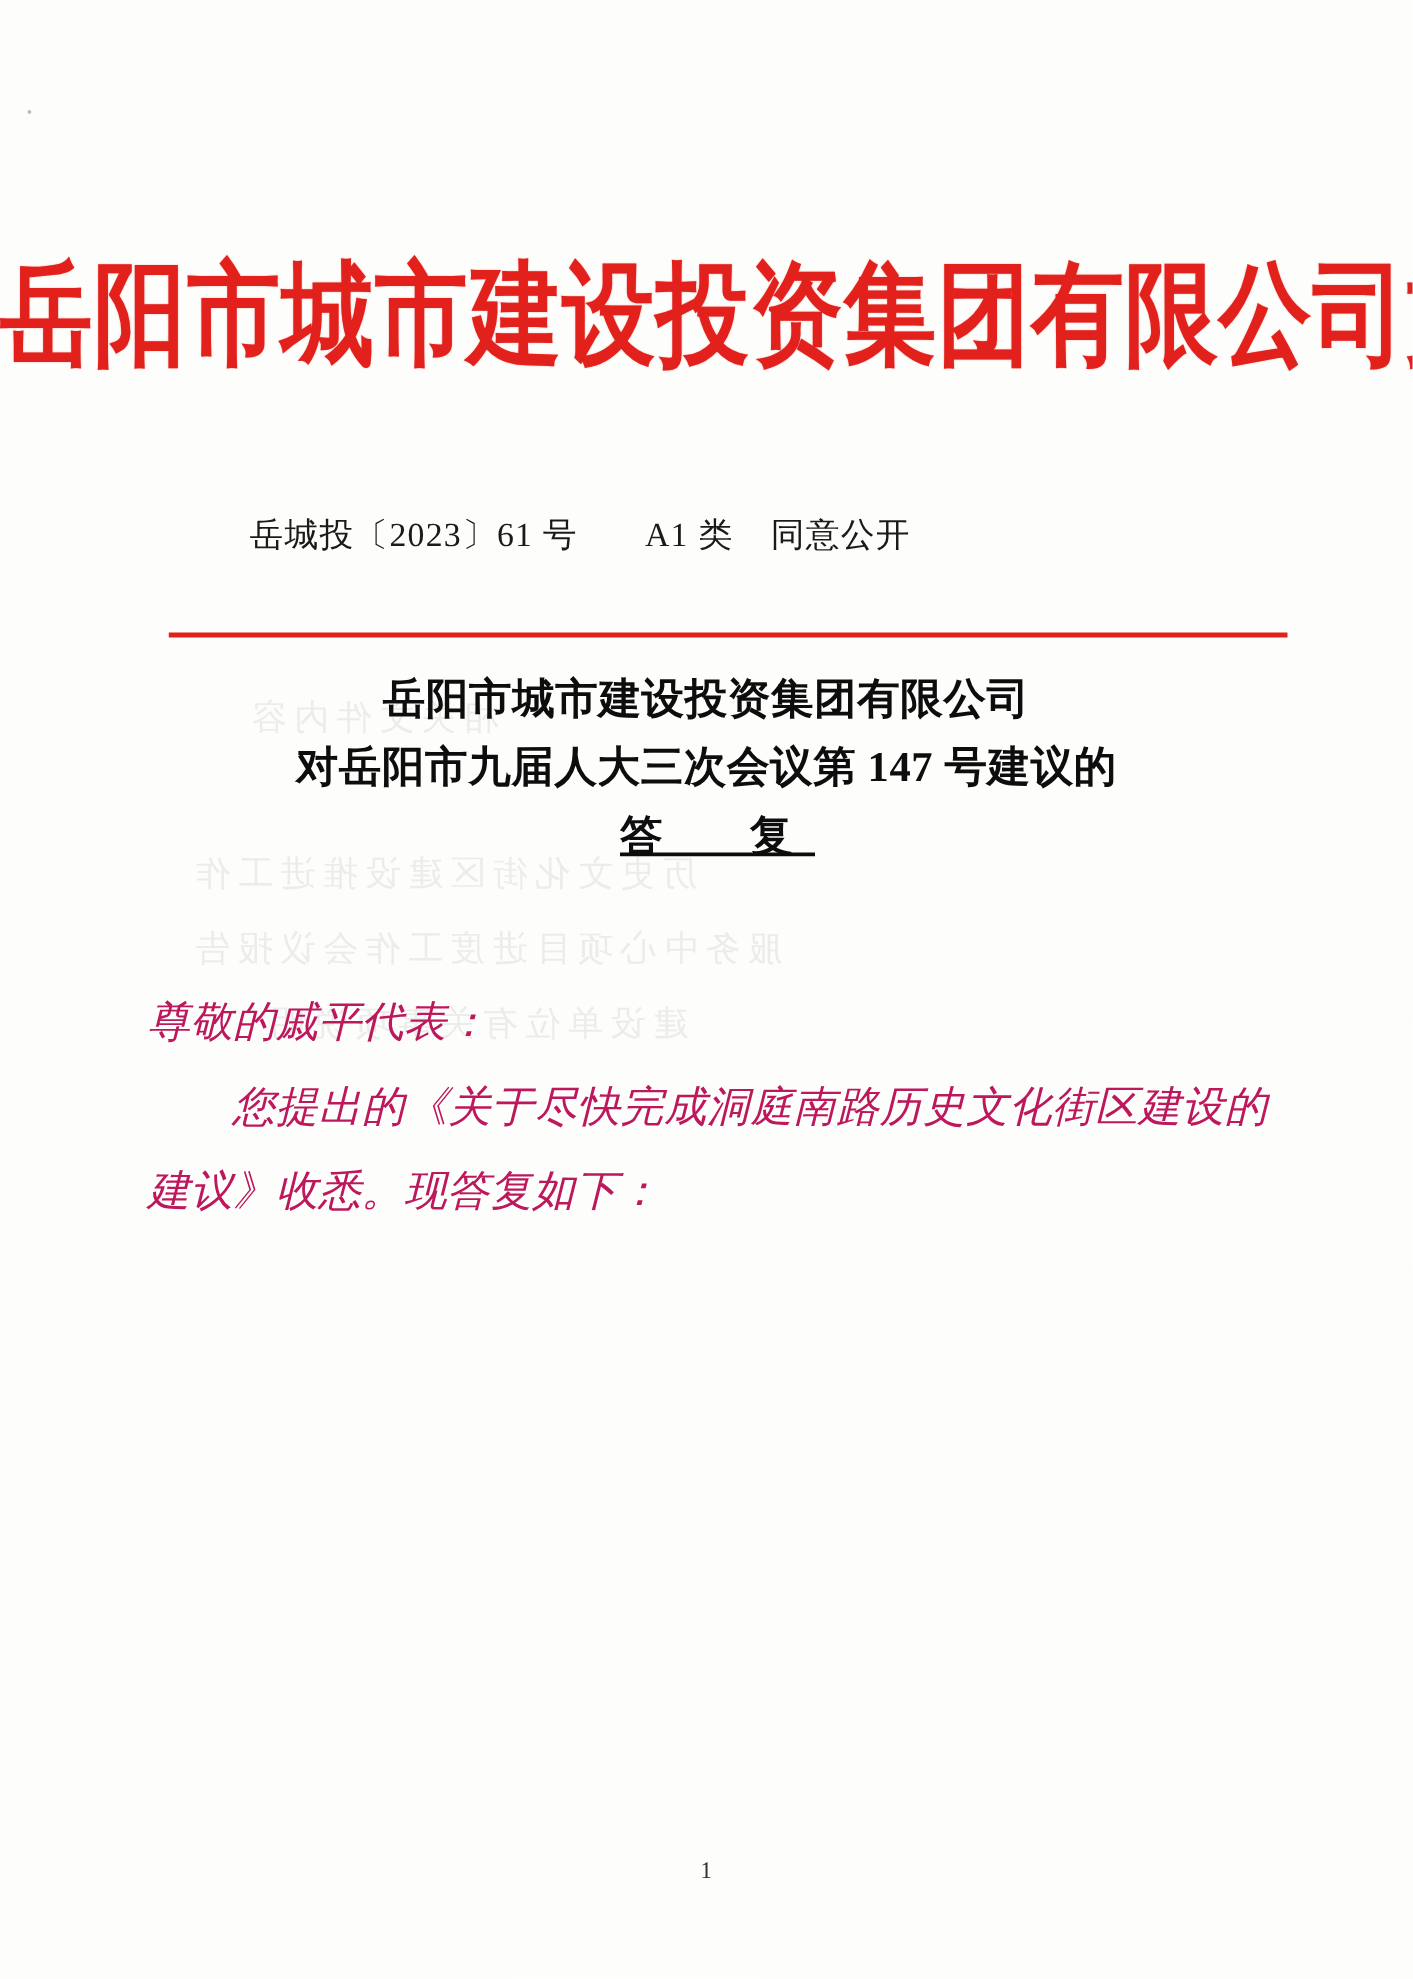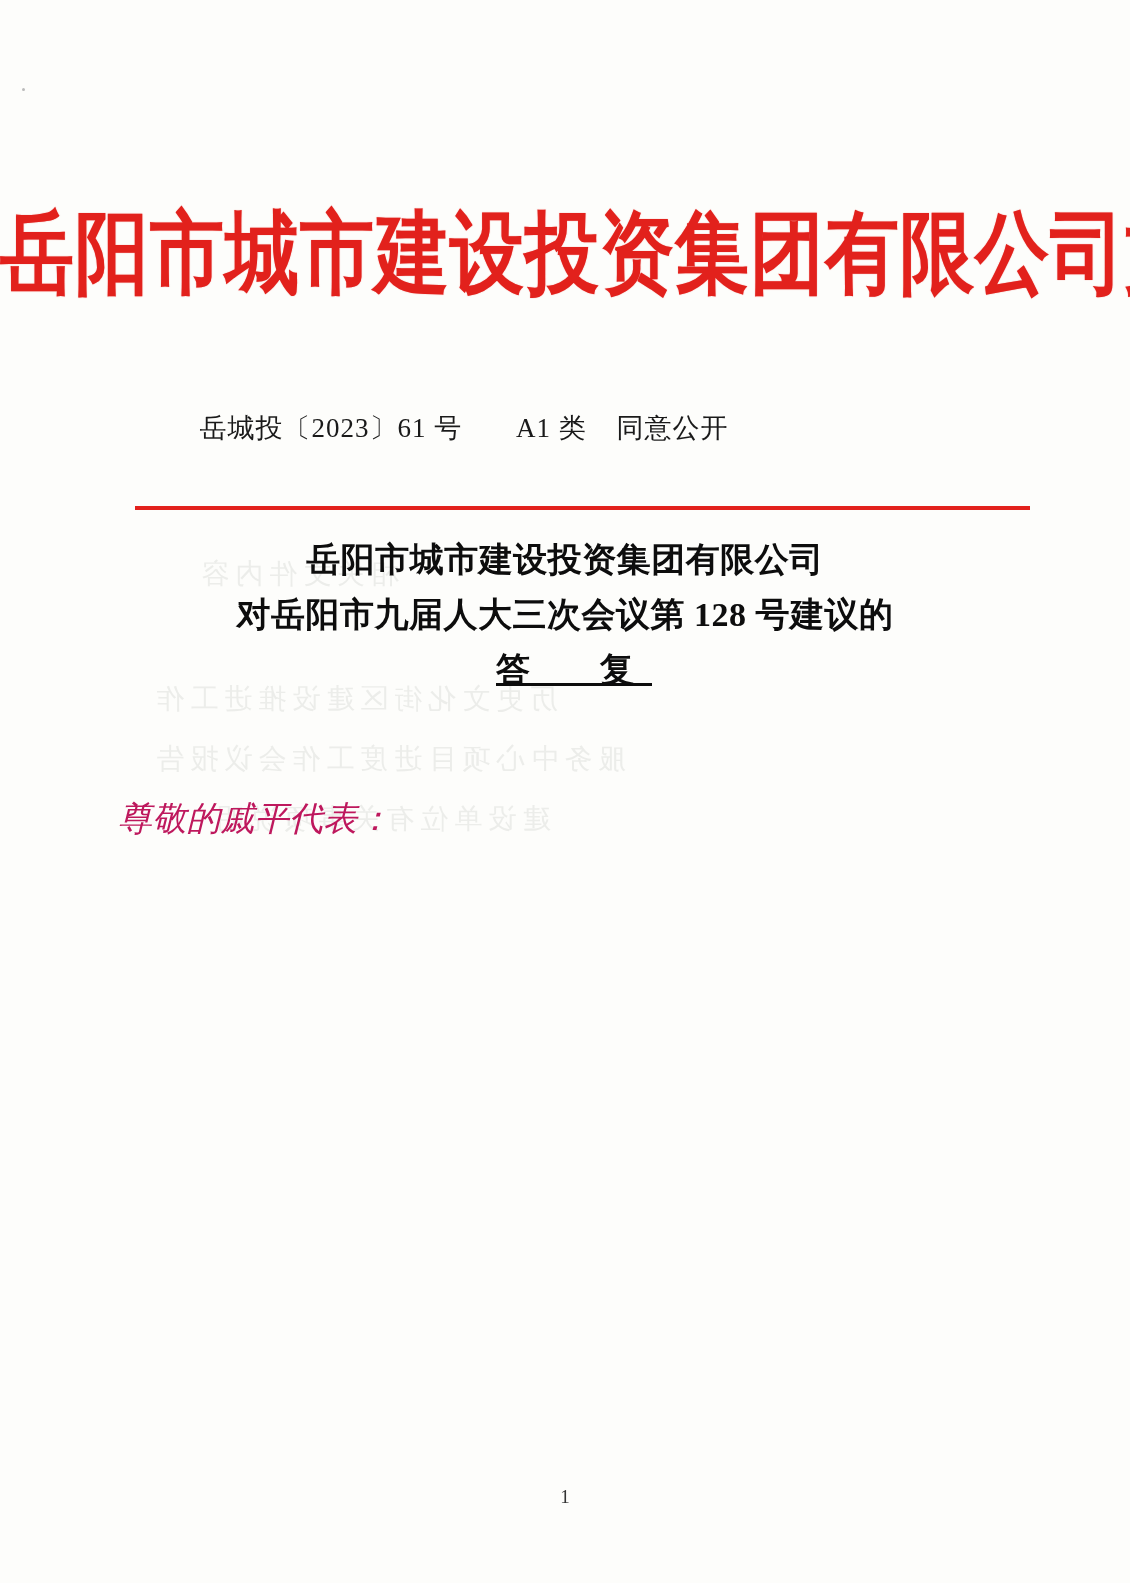--- a/index.html
+++ b/index.html
@@ -153,23 +153,24 @@
   <div class="doc-number-row">
     <span class="num">岳城投〔2023〕61 号</span>
     <span class="cat">A1 类</span>
     <span class="disc">同意公开</span>
   </div>
 
   <div class="red-rule"></div>
 
   <div class="title-block">
     <div class="line1">岳阳市城市建设投资集团有限公司</div>
-    <div class="line2">对岳阳市九届人大三次会议第 128 号建议的</div>
+    <div class="line2">对岳阳市九届人大三次会议第 147 号建议的</div>
     <div class="line3">答　复</div>
   </div>
 
   <div class="body-block">
     <p class="salutation">尊敬的戚平代表：</p>
+    <p class="indent">您提出的《关于尽快完成洞庭南路历史文化街区建设的建议》收悉。现答复如下：</p>
   </div>
 
   <div class="page-number">1</div>
 
 </div>
 
 </body></html>

